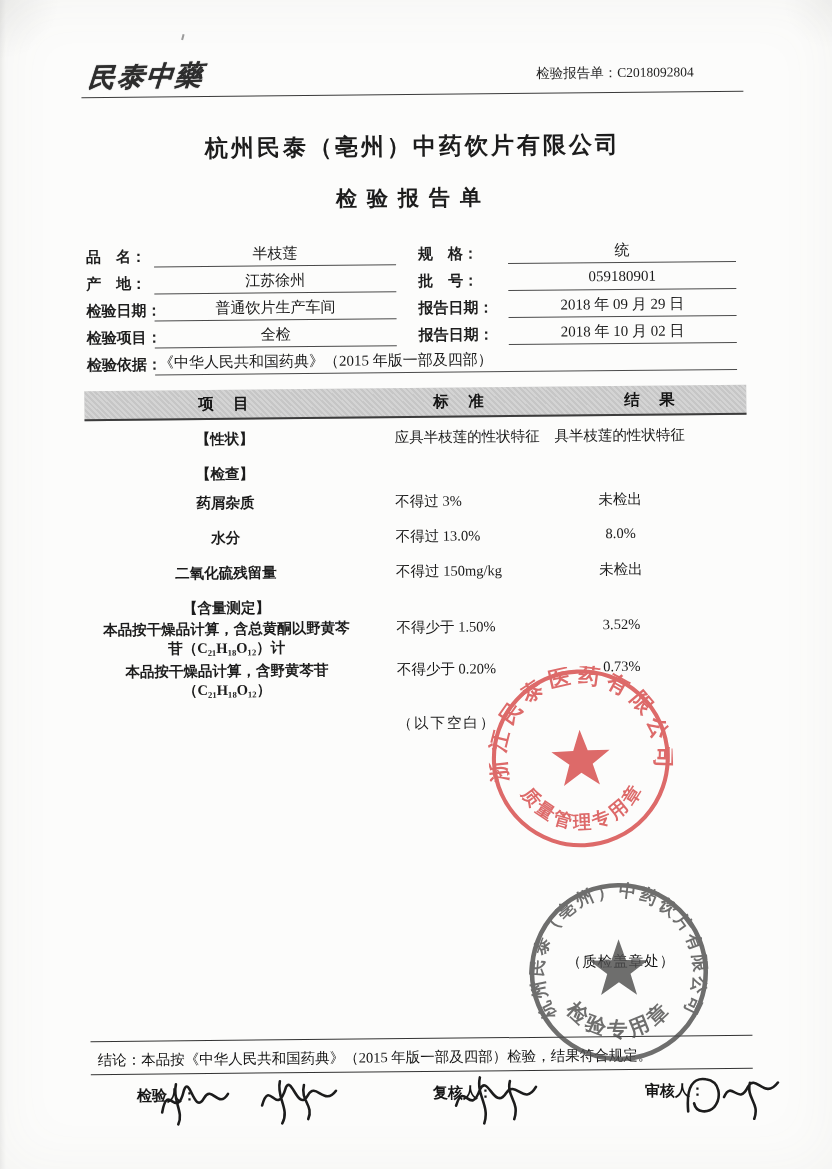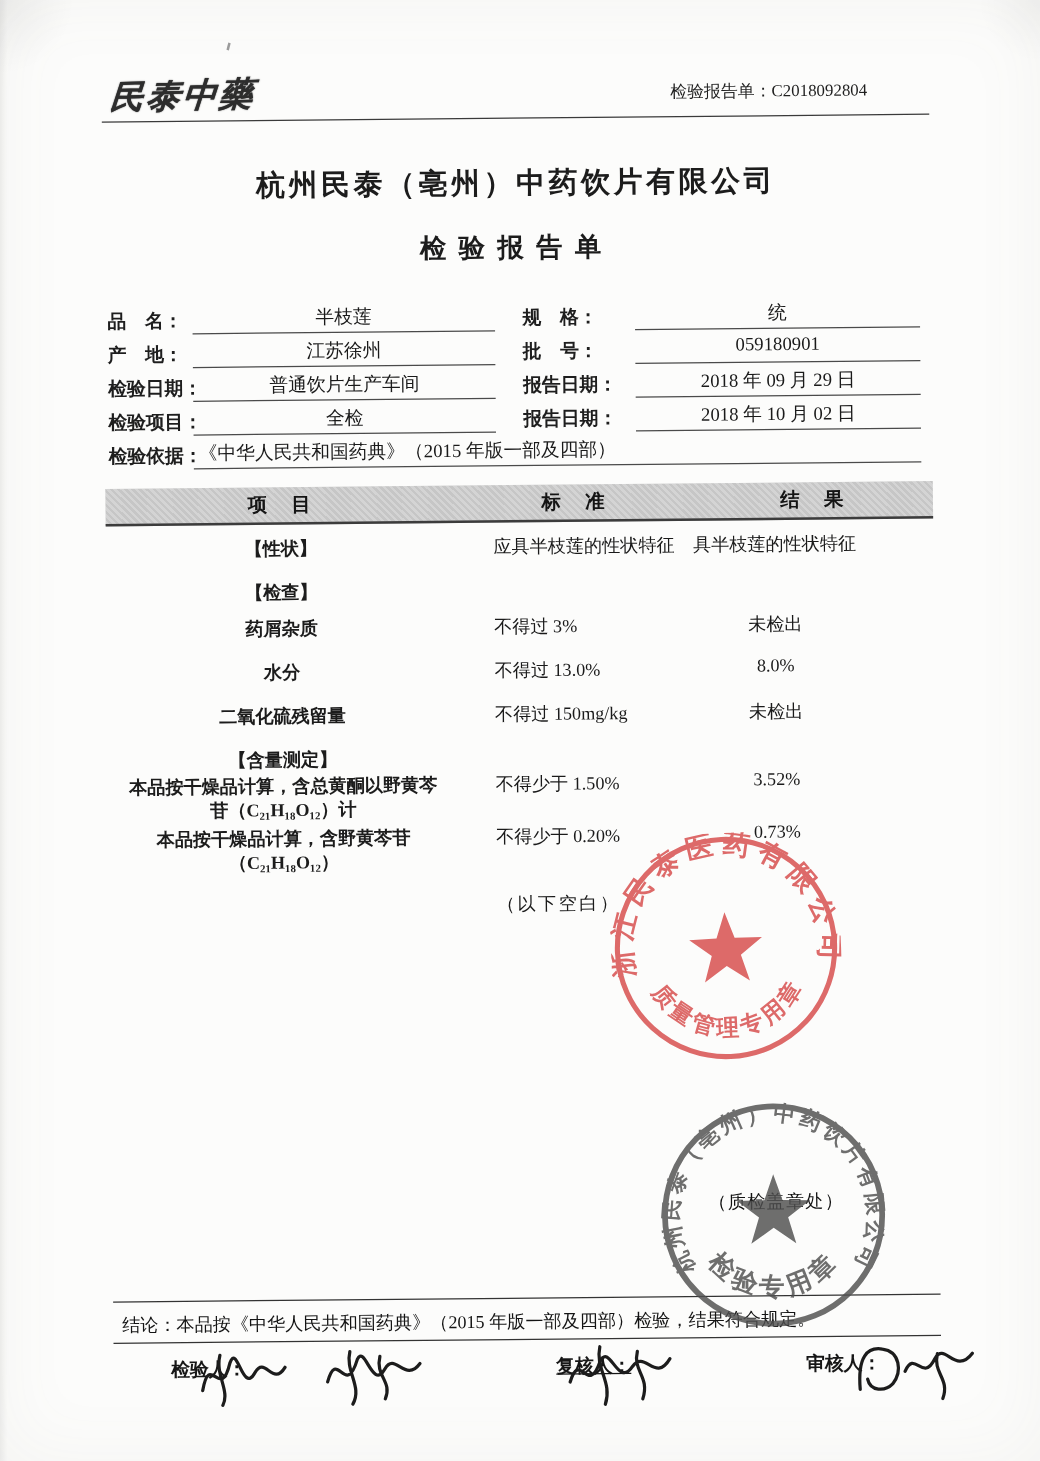--- a/index.html
+++ b/index.html
@@ -98,21 +98,21 @@
   }
 
   
   .concl-line-top    { position:absolute; left:85px; top:1038px; width:662px; border-top:1.6px solid #333; }
   .conclusion        { position:absolute; left:92px; top:1048px; width:650px; font-size:14.5px; font-weight:500; color:#141414; }
   .concl-line-bottom { position:absolute; left:85px; top:1071px; width:662px; border-top:1.4px solid #333; }
 
   .signs { position:absolute; left:92px; top:1078px; width:655px; height:60px; font-size:15px; }
   .sig-label { font-weight:600; color:#161616; position:absolute; top:6px;margin-left:39px; }
   .lbl-inspector { left:0; }
-  .lbl-reviewer  { left:308px;text-decoration:underline; }
+  .lbl-reviewer  { left:296px; }
   .lbl-auditor   { left:508px; }
   .sig { position:absolute; top:-8px; }
   .sig-inspector { left:56px; }
   .sig-reviewer  { left:352px; }
   .sig-auditor   { left:582px; }
 </style>
 </head>
 <body>
 
 <div class="page">

